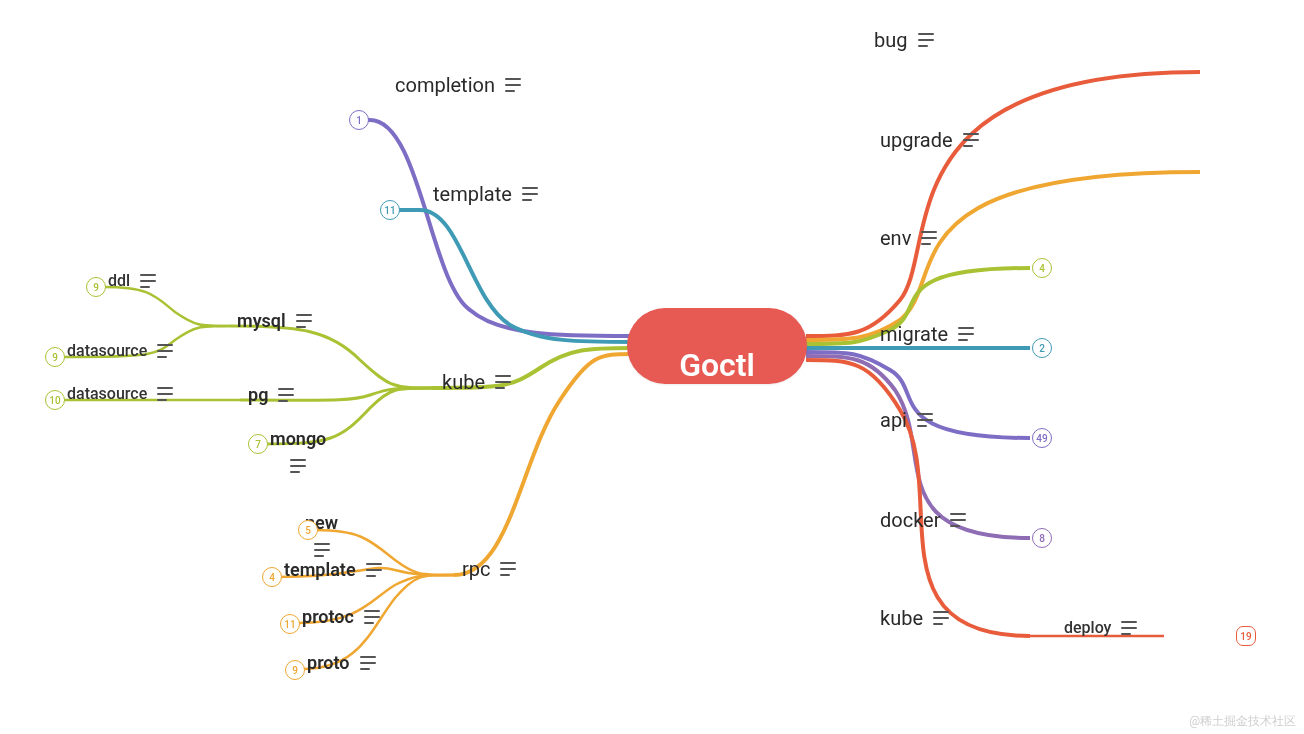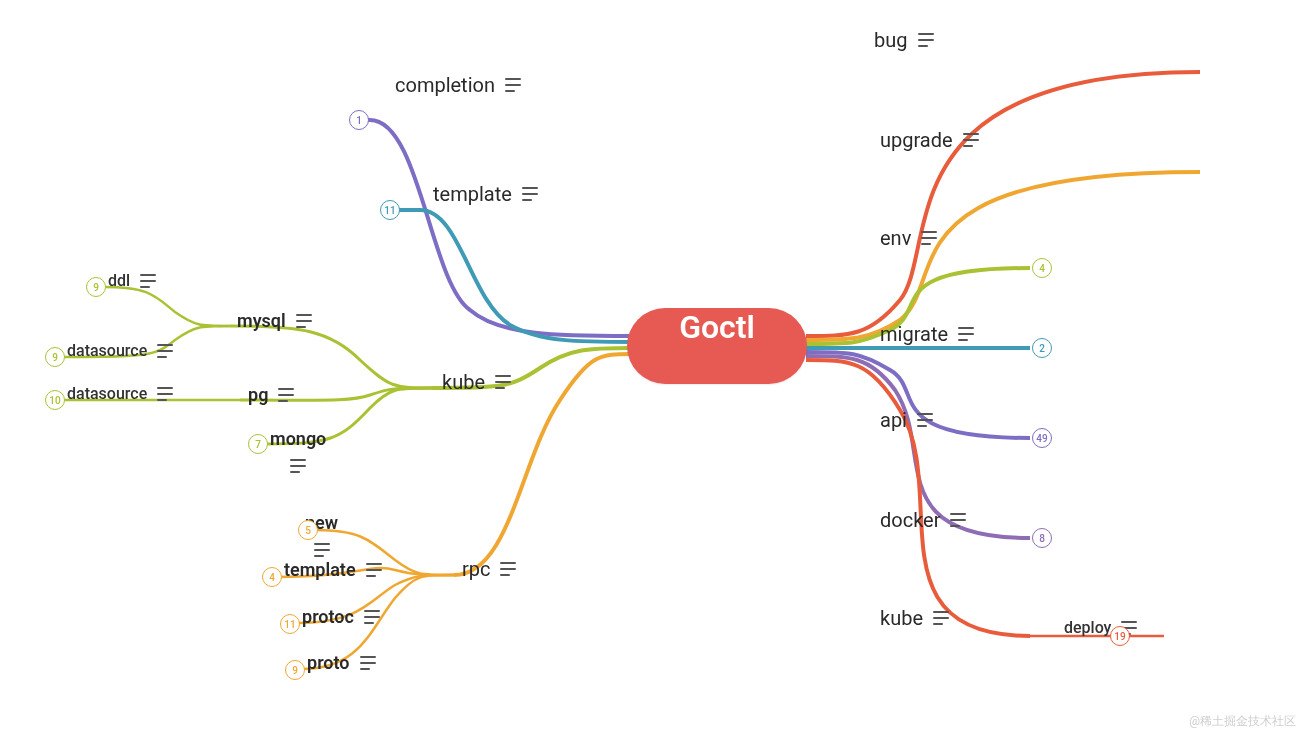--- a/index.html
+++ b/index.html
@@ -45,21 +45,21 @@
   .note-icon span:nth-child(1){ width: 16px; }
   .note-icon span:nth-child(2){ width: 16px; }
   .note-icon span:nth-child(3){ width: 10px; }
   .center {
     position: absolute;
     left: 627px; top: 308px;
     width: 180px; height: 76px;
     background: #E75A54;
     border-radius: 38px;
     display: flex;
-    align-items: flex-start; justify-content: center;
+    align-items: flex-end; justify-content: center;
     color: #fff;
     font-size: 32px;
     font-weight: 600;
     box-shadow: 0 1px 2px rgba(0,0,0,0.08);
   }
   .badge {
     position: absolute;
     width: 18px; height: 18px;
     border-radius: 50%;
     background: #fff;
@@ -329,15 +329,15 @@
     </span>
 </div>
 <div class="node" style="left:1064px; top:618px;">
   <span class="label lvl3">deploy</span>
   <span class="note-icon">
       <span></span>
       <span></span>
       <span></span>
     </span>
 </div>
-<div class="badge" style="left:1110px; top:626px; border-color:#E85C3C; color:#E85C3C;">19</div>
+<div class="badge" style="left:1236px; top:626px; border-color:#E85C3C; color:#E85C3C;border-radius:7px;">19</div>
 
 <div class="watermark">@稀土掘金技术社区</div>
 
 </body></html>

